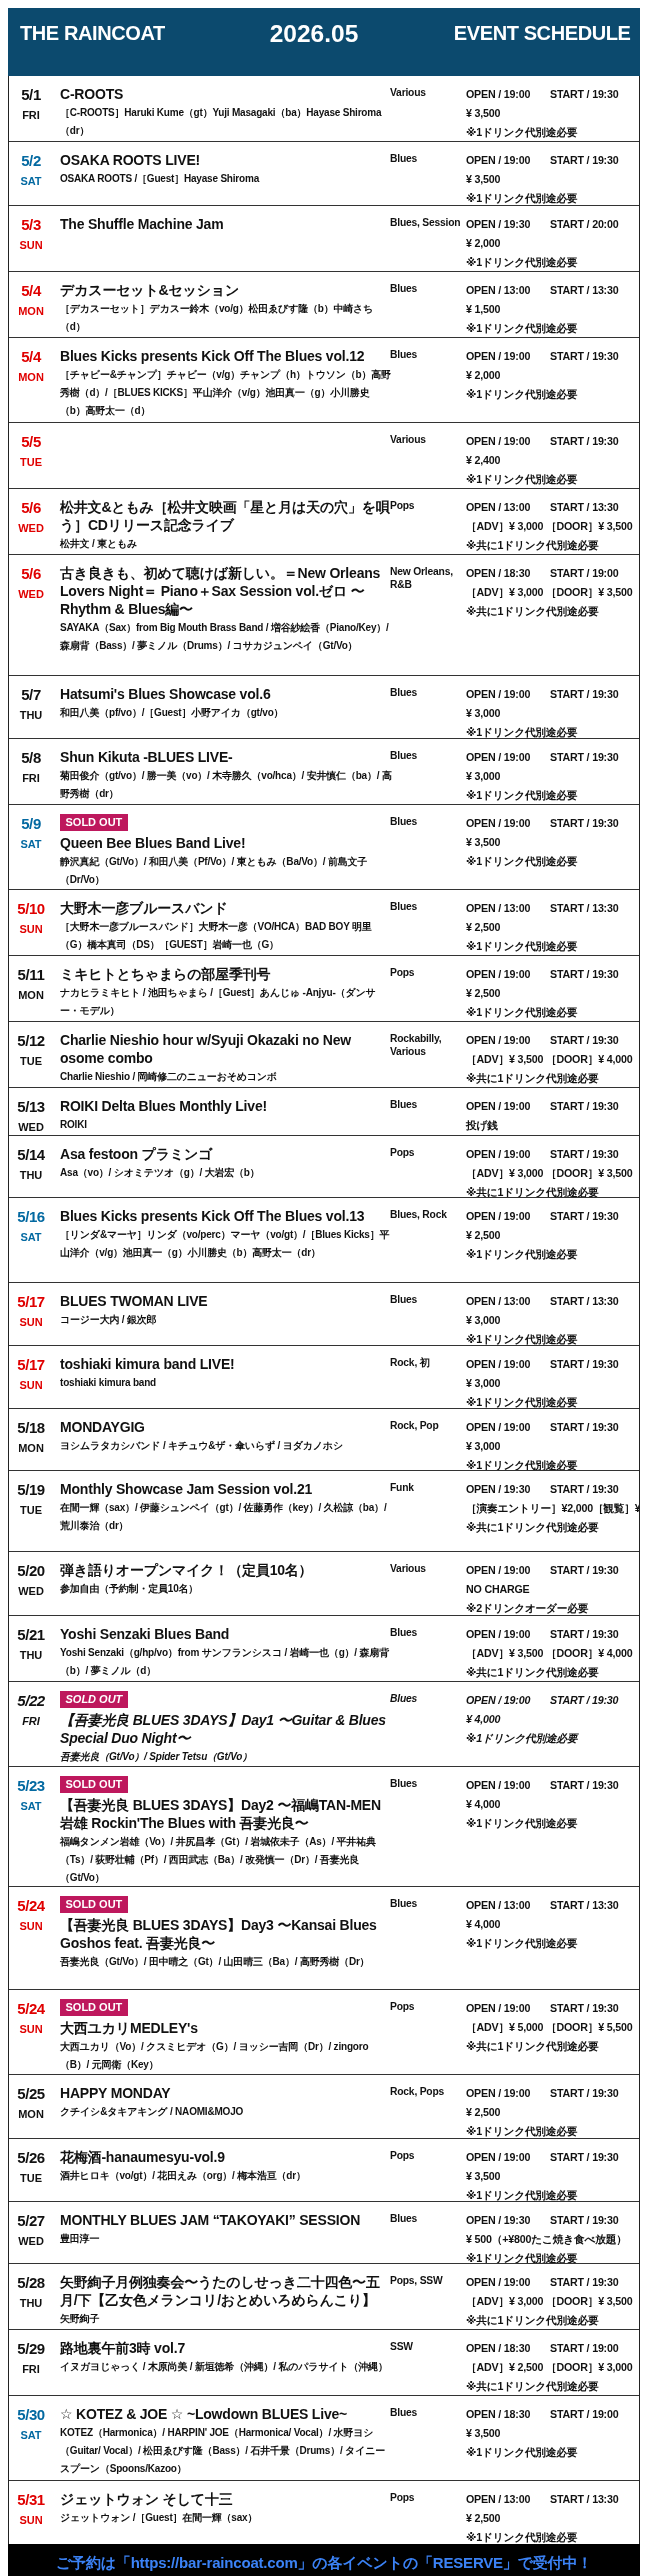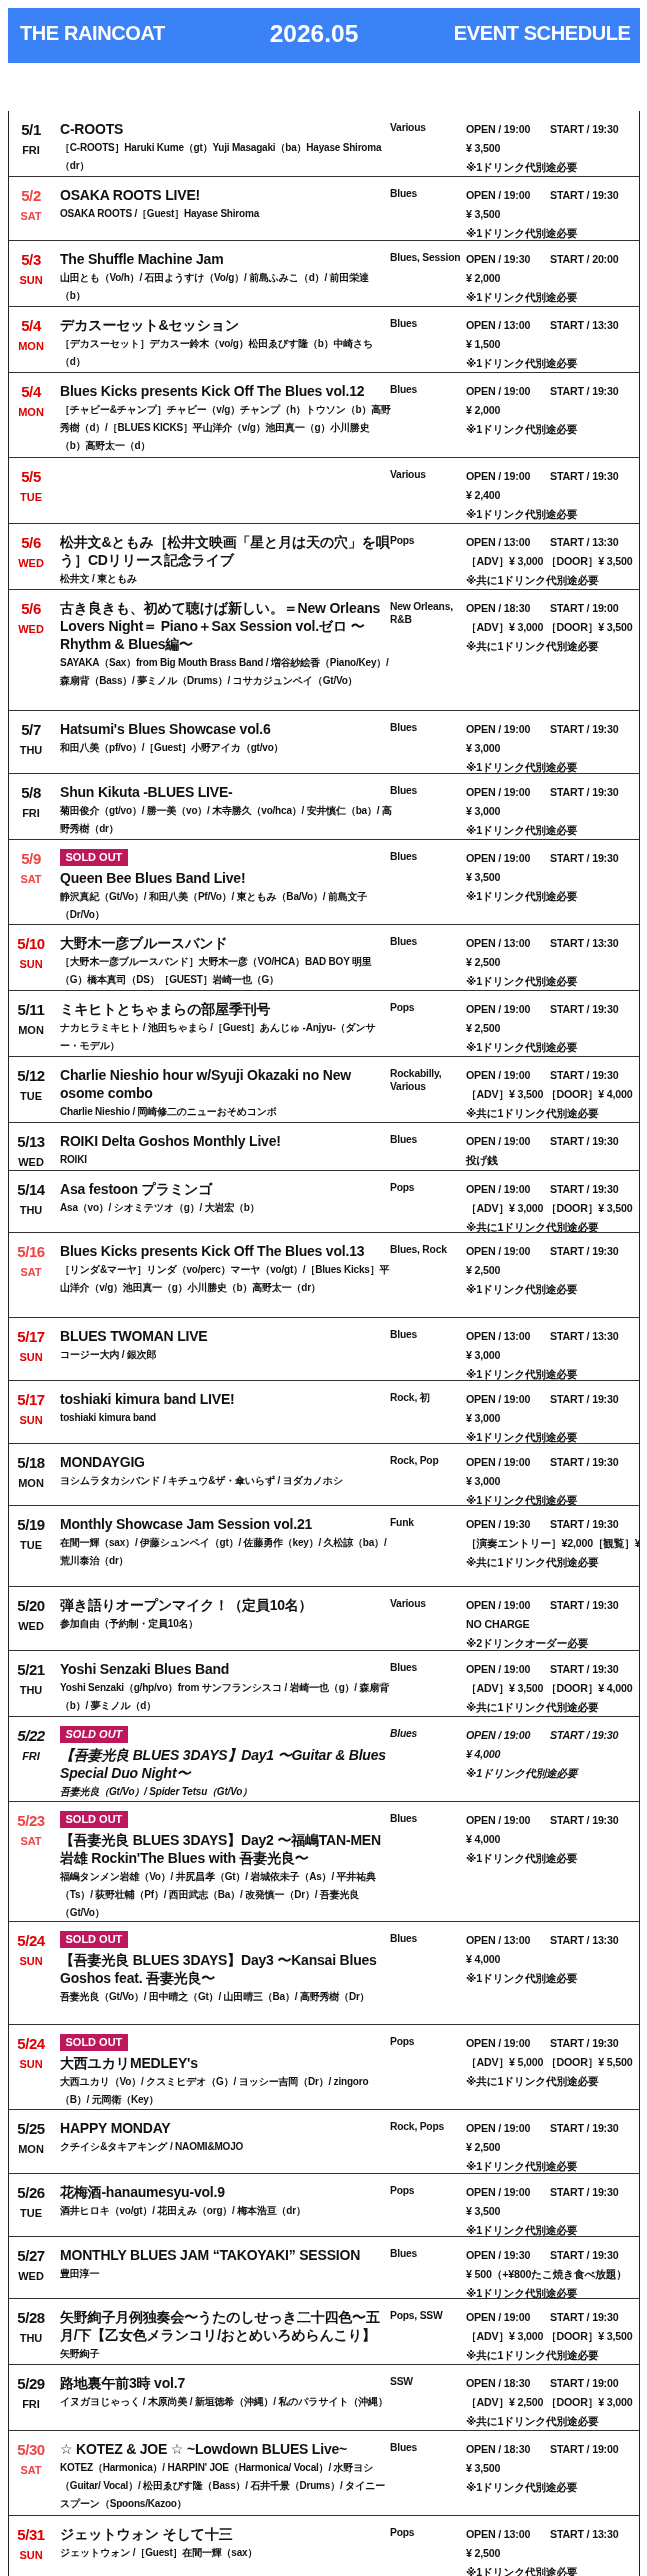--- a/index.html
+++ b/index.html
@@ -1,28 +1,28 @@
 <!DOCTYPE html>
 <html style="font-size:12.6px"><head>
 <meta charset="utf-8">
 <style>
   html, body { margin: 0; padding: 0; background: #ffffff; }
   body { width: 648px; height: 2576px; position: relative; font-family: "Liberation Sans", "DejaVu Sans", sans-serif; color: #111; }
   .sheet { position: absolute; left: 8px; top: 8px; width: 632px; }
-  .header { height: 55px; background: #3b82f6; color: #fff; position: relative; display: flex; align-items: center; }
+  .header { height: 68px; background: #0c4a6e; color: #fff; position: relative; display: flex; align-items: center; }
   .header .brand { position: absolute; left: 12px; top: 14.2px; font-size: 20px; font-weight: bold; letter-spacing: -0.4px; }
   .header .month { position: absolute; left: 0; right: 0; top: 12px; text-align: center; font-size: 24.5px; font-weight: bold; padding-right: 20px; }
   .header .label { position: absolute; right: 9.5px; top: 14.2px; font-size: 20px; font-weight: bold; letter-spacing: -0.4px; }
   .rows { border-left: 1.2px solid #222; border-right: 1.2px solid #222; }
   .row { position: relative; box-sizing: border-box; border-bottom: 1.6px solid #333; overflow: hidden; }
   .row:last-child { border-bottom: none; }
   .date-col { position: absolute; left: 0; top: 9.5px; width: 44px; text-align: center; }
   .date { font-size: 15px; font-weight: bold; line-height: 17.4px; letter-spacing: -0.4px; }
   .dow { font-size: 11px; font-weight: bold; line-height: 14.2px; margin-top: 5.5px; }
-  .blue { color: #ef4444; }
+  .blue { color: #0369a1; }
   .red { color: #e00000; }
   .black { color: #111; }
   .main-col { position: absolute; left: 51px; top: 8.7px; width: 332px; }
   .badge { display: inline-block; background: #be185d; color: #fff; font-size: 11px; font-weight: bold; padding: 0.8px 5.5px; line-height: 16px; margin-bottom: 2.4px; }
   .title { font-size: 14px; font-weight: bold; line-height: 18px; letter-spacing: -0.2px; }
   .performers { font-size: 10px; font-weight: bold; line-height: 18px; margin-top: 1.6px; letter-spacing: -0.2px; }
   .genre-col { position: absolute; left: 381px; top: 9.5px; width: 71px; font-size: 10.3px; font-weight: bold; line-height: 13.4px; letter-spacing: -0.2px; }
   .info-col { position: absolute; left: 457px; top: 9.5px; width: 170px; font-size: 10.7px; font-weight: bold; line-height: 17.4px; letter-spacing: -0.2px; }
   .times { display: flex; }
   .times .open { width: 84px; }
@@ -33,21 +33,21 @@
 <body>
 
 <div class="sheet">
   <div class="header">
     <div class="brand">THE RAINCOAT</div>
     <div class="month">2026.05</div>
     <div class="label">EVENT SCHEDULE</div>
   </div>
 
   <div class="rows" id="rows">
-      <div class="row" style="height: 66px; margin-top: 48px;">
+      <div class="row" style="height: 66px;">
     <div class="date-col">
       <div class="date black">5/1</div>
       <div class="dow black">FRI</div>
     </div>
     <div class="main-col">
 
       <div class="title">C-ROOTS</div>
       <div class="performers">［C-ROOTS］Haruki Kume（gt）Yuji Masagaki（ba）Hayase Shiroma（dr）</div>
     </div>
     <div class="genre-col">Various</div>
@@ -81,21 +81,20 @@
     </div>
   </div>
       <div class="row" style="height: 66px;">
     <div class="date-col">
       <div class="date red">5/3</div>
       <div class="dow red">SUN</div>
     </div>
     <div class="main-col">
 
       <div class="title">The Shuffle Machine Jam</div>
-      <div class="performers">山田とも（Vo/h）/ 石田ようすけ（Vo/g）/ 前島ふみこ（d）/ 前田栄達（b）</div>
     </div>
     <div class="genre-col">Blues, Session</div>
     <div class="info-col">
       <div class="times">
         <span class="open">OPEN / 19:30</span>
         <span class="start">START / 20:00</span>
       </div>
       <div class="info-line">¥ 2,000</div>
       <div class="info-line">※1ドリンク代別途必要</div>
     </div>
@@ -315,21 +314,21 @@
       <div class="info-line">※共に1ドリンク代別途必要</div>
     </div>
   </div>
       <div class="row" style="height: 48px;">
     <div class="date-col">
       <div class="date black">5/13</div>
       <div class="dow black">WED</div>
     </div>
     <div class="main-col">
 
-      <div class="title">ROIKI Delta Goshos Monthly Live!</div>
+      <div class="title">ROIKI Delta Blues Monthly Live!</div>
       <div class="performers">ROIKI</div>
     </div>
     <div class="genre-col">Blues</div>
     <div class="info-col">
       <div class="times">
         <span class="open">OPEN / 19:00</span>
         <span class="start">START / 19:30</span>
       </div>
       <div class="info-line">投げ銭</div>
 

